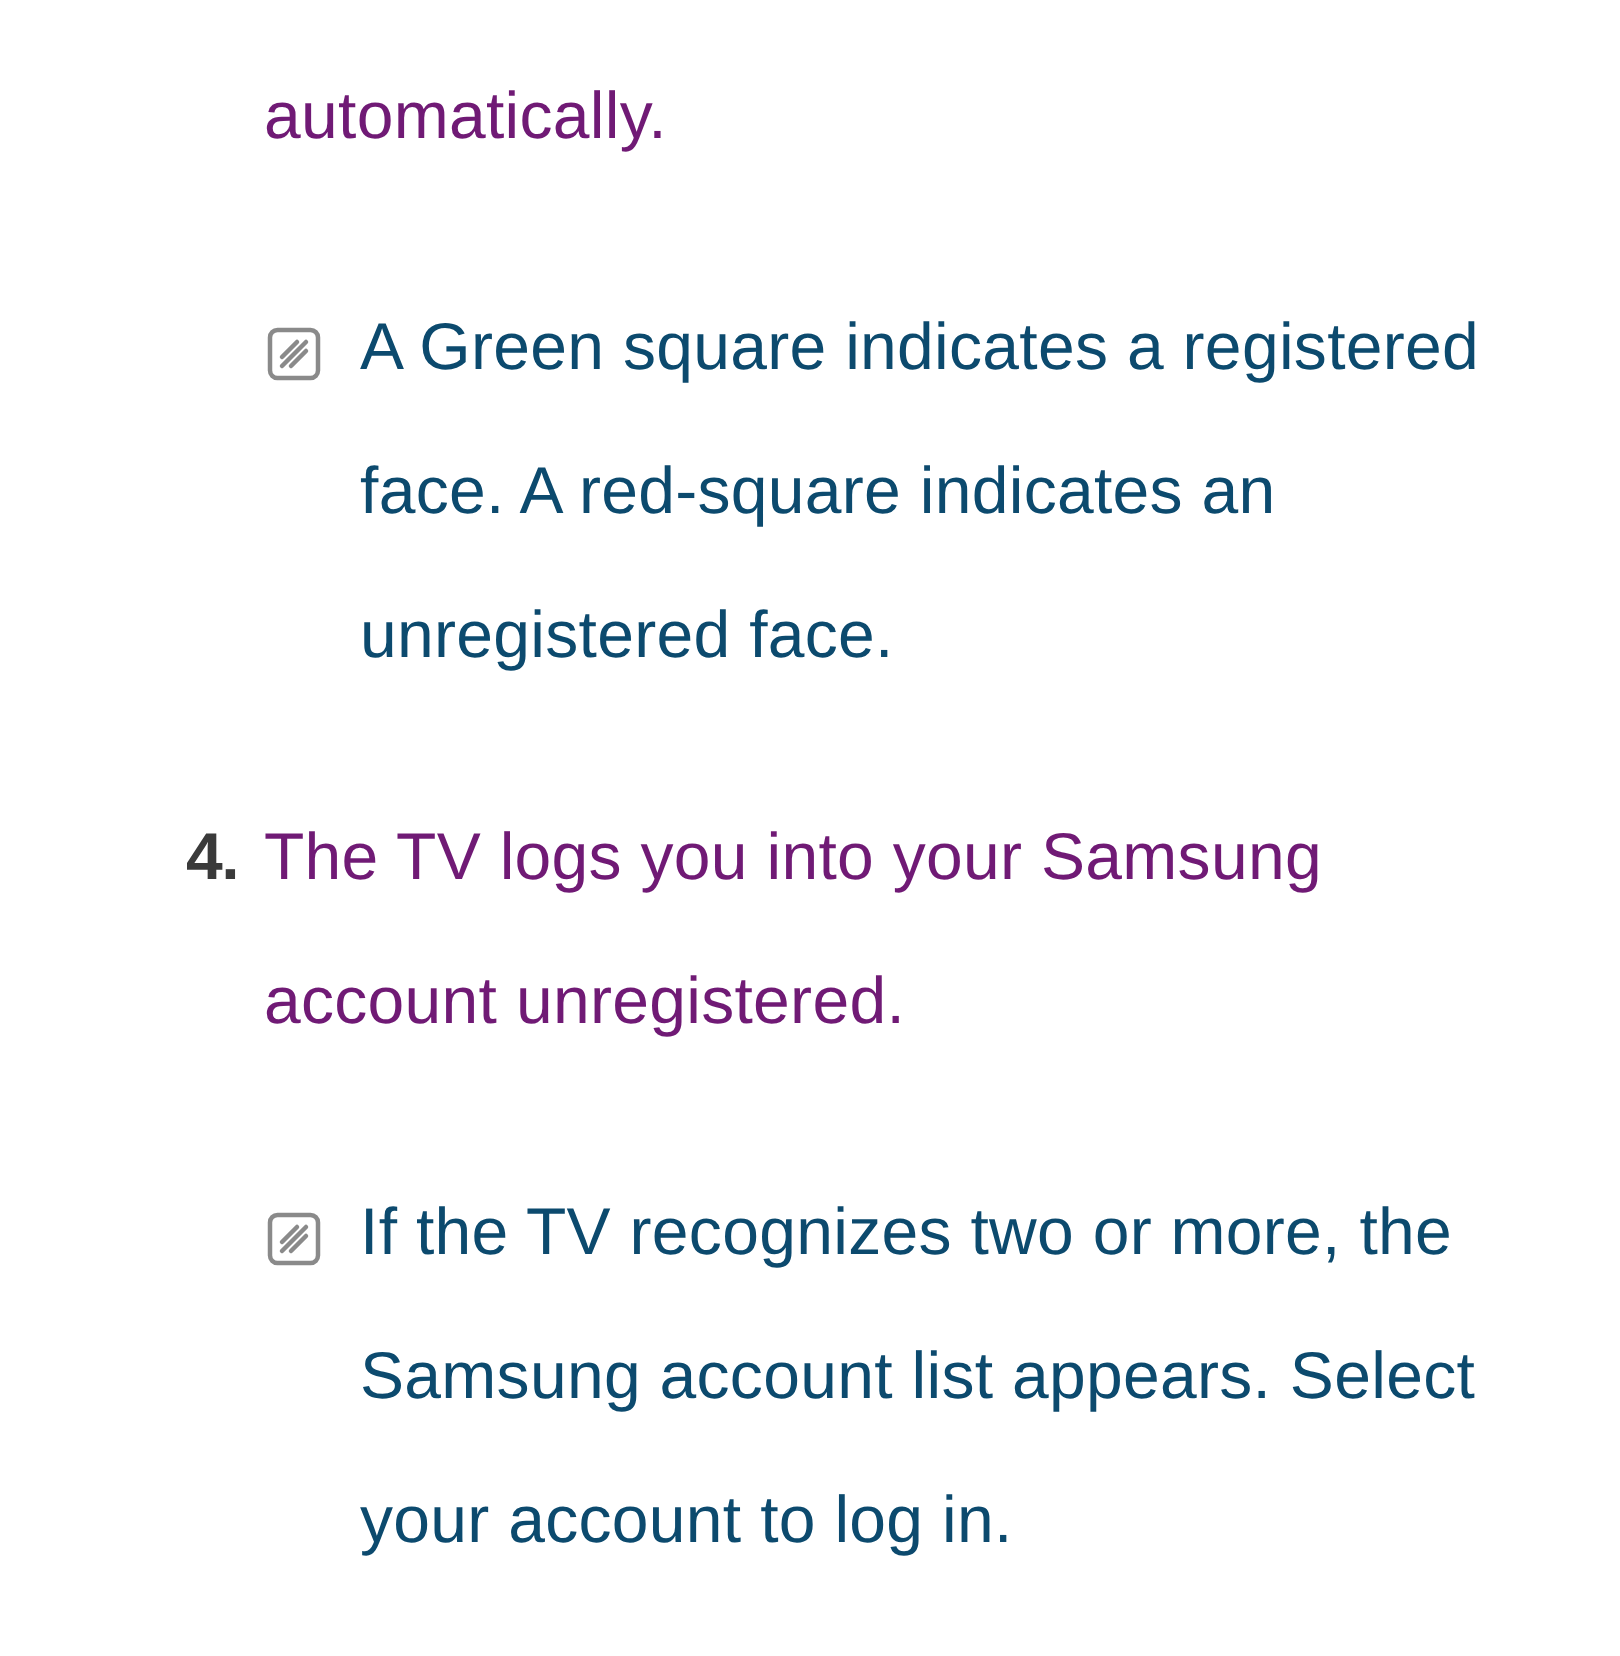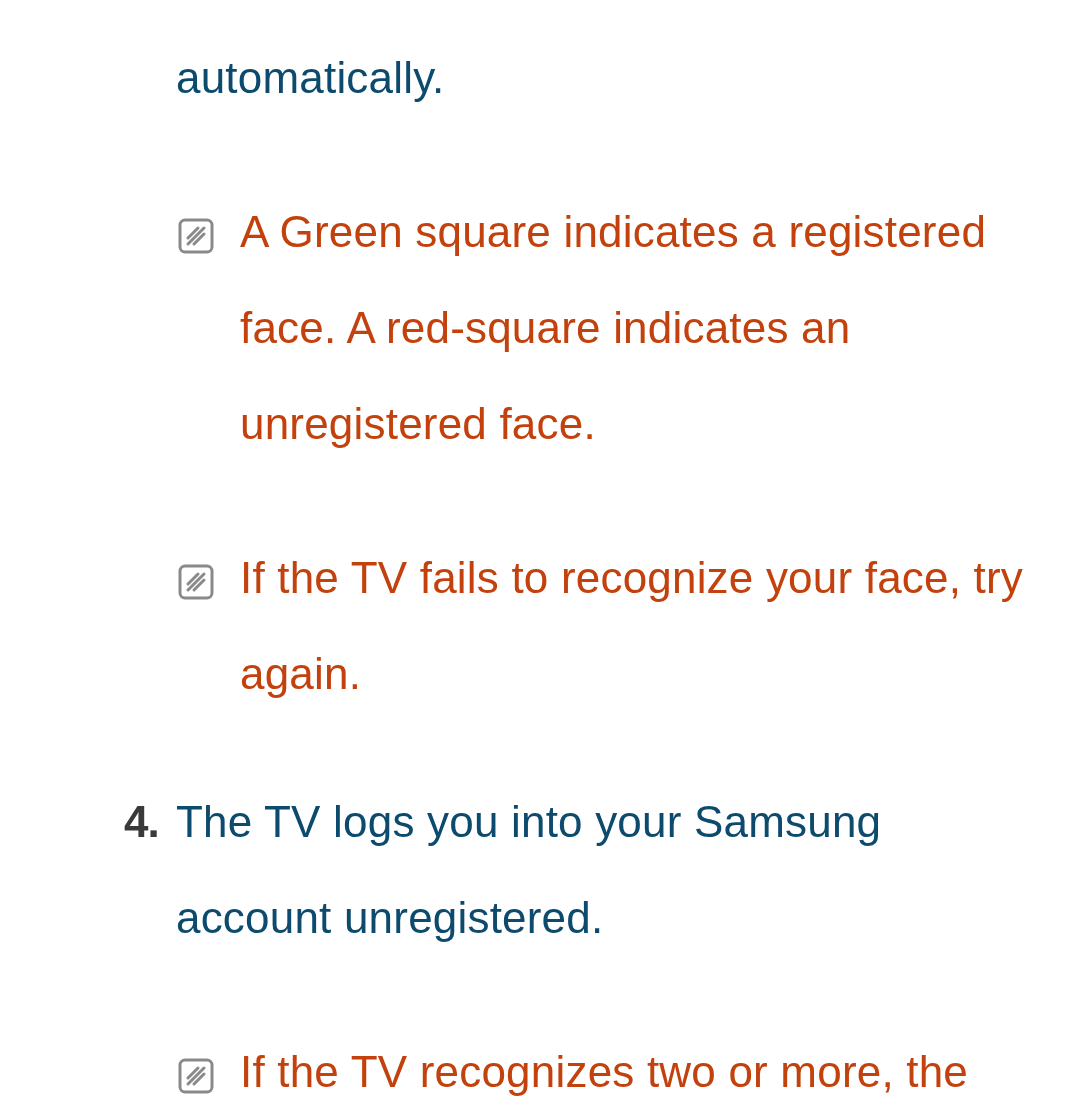--- a/index.html
+++ b/index.html
@@ -18,24 +18,24 @@
     padding-top: 30px;
     padding-left: 176px;
     padding-right: 36px;
   }
   .line {
     font-size: 44px;
     line-height: 96px;
     letter-spacing: 0.2px;
   }
   .strong {
-    color: #0c4a6e;
+    color: #701a75;
   }
   .muted {
-    color: #c2410c;
+    color: #0c4a6e;
   }
   .note-block {
     position: relative;
     padding-left: 64px;
     margin-top: 58px;
   }
   .note-icon {
     position: absolute;
     left: 0;
     top: 32px;
@@ -66,29 +66,20 @@
   <div class="note-block">
     <span class="note-icon">
       <svg width="40" height="40" viewBox="0 0 40 40">
         <rect x="4" y="4" width="32" height="32" rx="5" ry="5" fill="none" stroke="#8a8a8a" stroke-width="3"></rect>
         <path d="M12 28 L28 12 M12 22 L22 12 M18 28 L28 18" fill="none" stroke="#8a8a8a" stroke-width="3" stroke-linecap="round"></path>
       </svg>
     </span>
     <div class="line muted">A Green square indicates a registered face. A red-square indicates an unregistered face.</div>
   </div>
 
-  <div class="note-block">
-    <span class="note-icon">
-      <svg width="40" height="40" viewBox="0 0 40 40">
-        <rect x="4" y="4" width="32" height="32" rx="5" ry="5" fill="none" stroke="#8a8a8a" stroke-width="3"></rect>
-        <path d="M12 28 L28 12 M12 22 L22 12 M18 28 L28 18" fill="none" stroke="#8a8a8a" stroke-width="3" stroke-linecap="round"></path>
-      </svg>
-    </span>
-    <div class="line muted">If the TV fails to recognize your face, try again.</div>
-  </div>
 
   <div class="numbered-block">
     <span class="num-marker">4.</span>
     <div class="line strong">The TV logs you into your Samsung account unregistered.</div>
   </div>
 
   <div class="note-block">
     <span class="note-icon">
       <svg width="40" height="40" viewBox="0 0 40 40">
         <rect x="4" y="4" width="32" height="32" rx="5" ry="5" fill="none" stroke="#8a8a8a" stroke-width="3"></rect>

